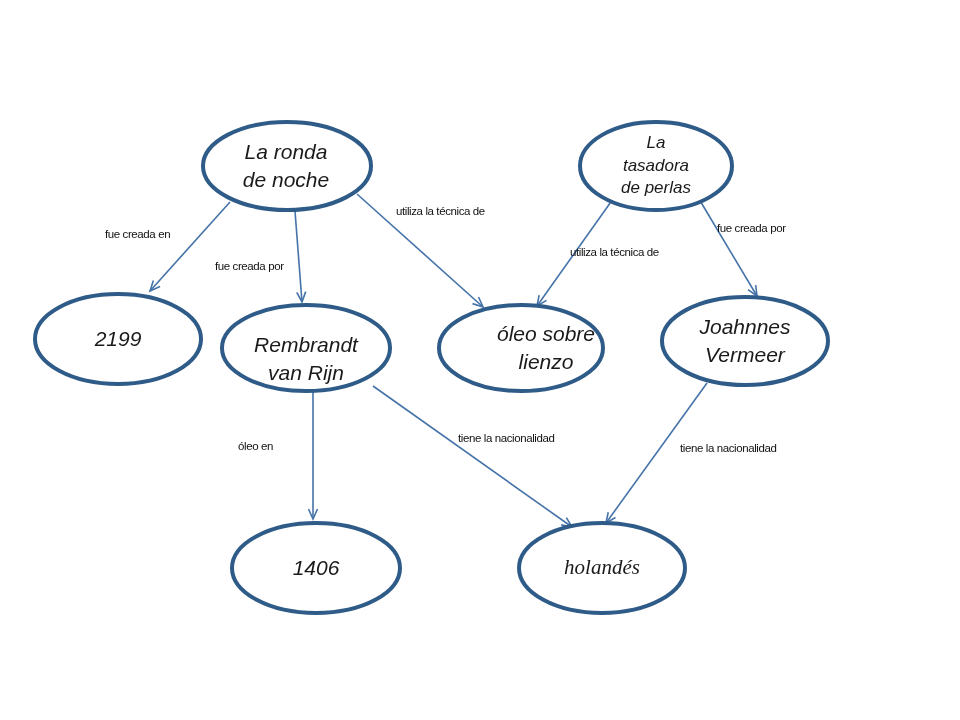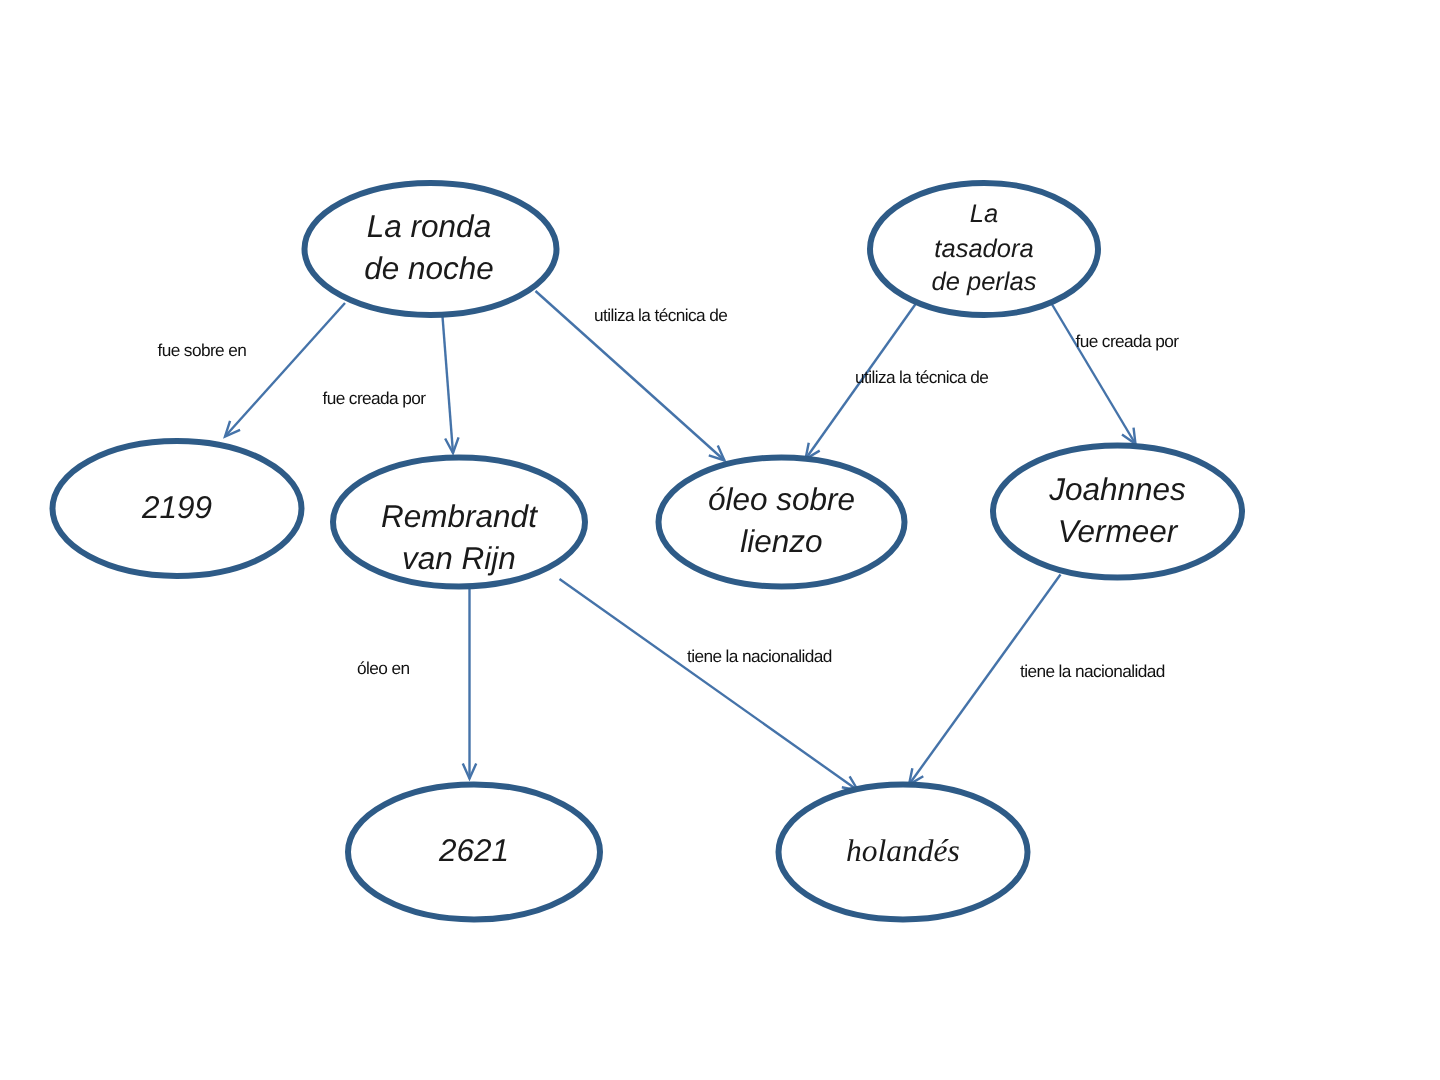--- a/index.html
+++ b/index.html
@@ -114,36 +114,36 @@
         <ellipse class="node-ellipse" cx="656" cy="166" rx="76" ry="44"></ellipse>
         <ellipse class="node-ellipse" cx="118" cy="339" rx="83" ry="45"></ellipse>
         <ellipse class="node-ellipse" cx="306" cy="348" rx="84" ry="43"></ellipse>
         <ellipse class="node-ellipse" cx="521" cy="348" rx="82" ry="43"></ellipse>
         <ellipse class="node-ellipse" cx="745" cy="341" rx="83" ry="44"></ellipse>
         <ellipse class="node-ellipse" cx="316" cy="568" rx="84" ry="45"></ellipse>
         <ellipse class="node-ellipse" cx="602" cy="568" rx="83" ry="45"></ellipse>
       </g>
   </svg>
   <div id="labels-layer">
-      <div class="edge-label" style="left: 105px; top: 228px;">fue sobre en</div>
+      <div class="edge-label" style="left: 105px; top: 228px;">fue creada en</div>
       <div class="edge-label" style="left: 215px; top: 260px;">fue creada por</div>
       <div class="edge-label" style="left: 396px; top: 205px;">utiliza la técnica de</div>
       <div class="edge-label" style="left: 570px; top: 246px;">utiliza la técnica de</div>
       <div class="edge-label" style="left: 717px; top: 222px;">fue creada por</div>
       <div class="edge-label" style="left: 238px; top: 440px;">óleo en</div>
       <div class="edge-label" style="left: 458px; top: 432px;">tiene la nacionalidad</div>
       <div class="edge-label" style="left: 680px; top: 442px;">tiene la nacionalidad</div>
       <div class="node-label" style="left: 202px; top: 122px; width: 168px; height: 88px;">La ronda
 de noche</div>
       <div class="node-label small" style="left: 580px; top: 122px; width: 152px; height: 88px;">La
 tasadora
 de perlas</div>
       <div class="node-label" style="left: 35px; top: 294px; width: 166px; height: 90px;">2199</div>
       <div class="node-label" style="left: 222px; top: 316px; width: 168px; height: 86px;">Rembrandt
 van Rijn</div>
-      <div class="node-label" style="left: 439px; top: 305px; width: 164px; height: 86px;">óleo sobre
+      <div class="node-label" style="left: 464px; top: 305px; width: 164px; height: 86px;">óleo sobre
 lienzo</div>
       <div class="node-label" style="left: 662px; top: 297px; width: 166px; height: 88px;">Joahnnes
 Vermeer</div>
-      <div class="node-label" style="left: 232px; top: 523px; width: 168px; height: 90px;">2621</div>
+      <div class="node-label" style="left: 232px; top: 523px; width: 168px; height: 90px;">1406</div>
       <div class="node-label" style="left: 519px; top: 523px; width: 166px; height: 90px; font-family: Liberation Serif, serif;">holandés</div>
     </div>
 </div>
 
 </body></html>

